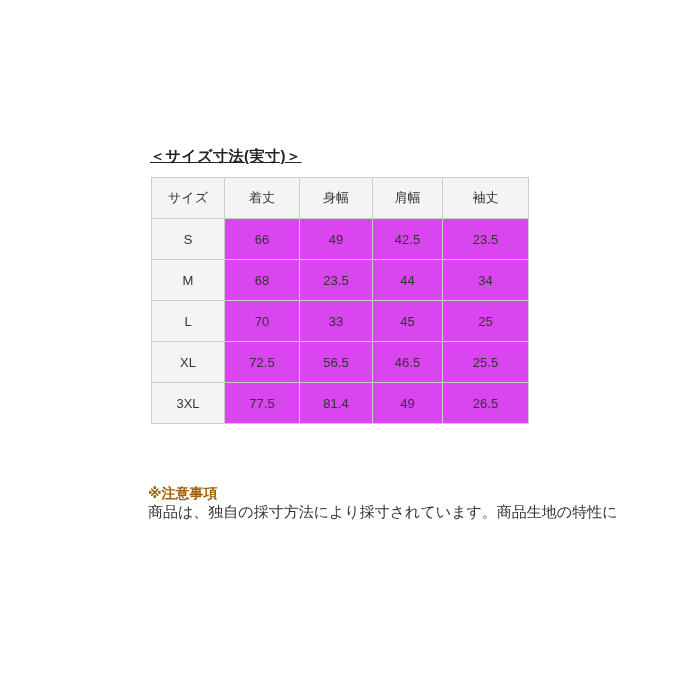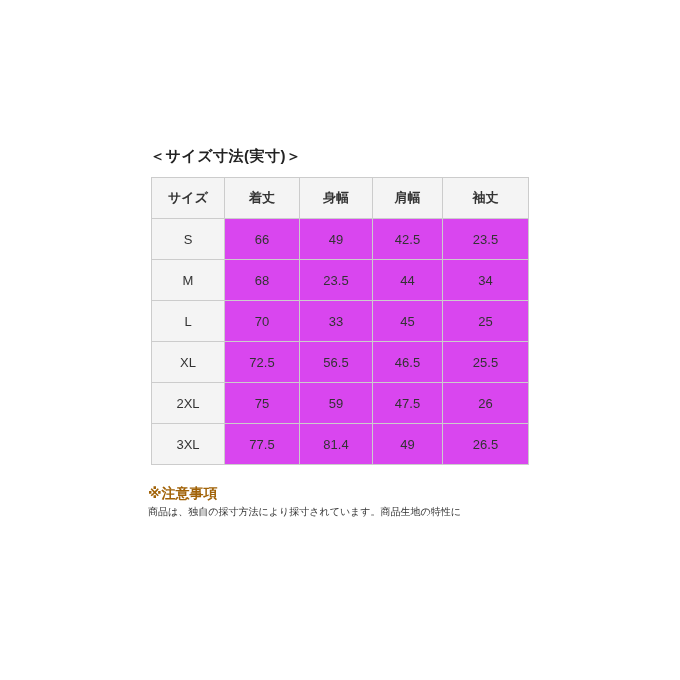--- a/index.html
+++ b/index.html
@@ -18,41 +18,41 @@
   .title {
     position: absolute;
     left: 150px;
     top: 147px;
     margin: 0;
     font-size: 15px;
     font-weight: bold;
     color: #222222;
     letter-spacing: 0.5px;
     white-space: nowrap;
+    text-decoration: underline;
   }
   table.size-table {
     position: absolute;
     left: 151px;
     top: 177px;
     border-collapse: collapse;
     table-layout: fixed;
   }
   .size-table th, .size-table td {
     border: 1px solid var(--border, #cccccc);
     height: 40px;
     padding: 0;
     font-size: 13px;
     font-weight: normal;
     color: var(--text, #333333);
     text-align: center;
     vertical-align: middle;
   }
   .size-table thead th {
     background: var(--header-bg, #f4f4f4);
-    font-weight: bold;
   }
   .size-table tbody th {
     background: var(--header-bg, #f4f4f4);
   }
   .size-table td {
     background: #d946ef;
   }
   .col-size   { width: 73px; }
   .col-length { width: 75px; }
   .col-width  { width: 73px; }
@@ -65,21 +65,21 @@
     width: 410px;
   }
   .notes-heading {
     font-size: 14px;
     font-weight: bold;
     color: #a16207;
     line-height: 18px;
     margin: 0;
   }
   .notes-line {
-    font-size: 10px;
+    font-size: 15px;
     color: var(--text, #333333);
     line-height: 20px;
     white-space: nowrap;
   }
 </style>
 </head>
 <body>
 
 <div class="page" style="--bg: #ffffff; --header-bg: #f4f4f4; --border: #cccccc; --text: #333333;">
 
@@ -125,27 +125,20 @@
           <td>25</td>
         </tr>
         <tr>
           <th scope="row">XL</th>
           <td>72.5</td>
           <td>56.5</td>
           <td>46.5</td>
           <td>25.5</td>
         </tr>
         <tr>
-          <th scope="row">2XL</th>
-          <td>75</td>
-          <td>59</td>
-          <td>47.5</td>
-          <td>26</td>
-        </tr>
-        <tr>
           <th scope="row">3XL</th>
           <td>77.5</td>
           <td>81.4</td>
           <td>49</td>
           <td>26.5</td>
         </tr>
       </tbody>
   </table>
 
   <div class="notes">

